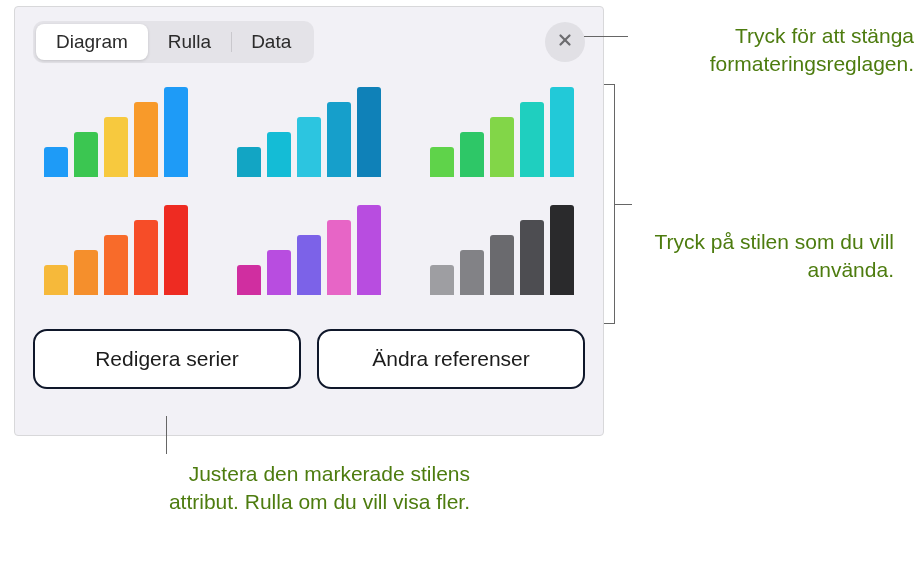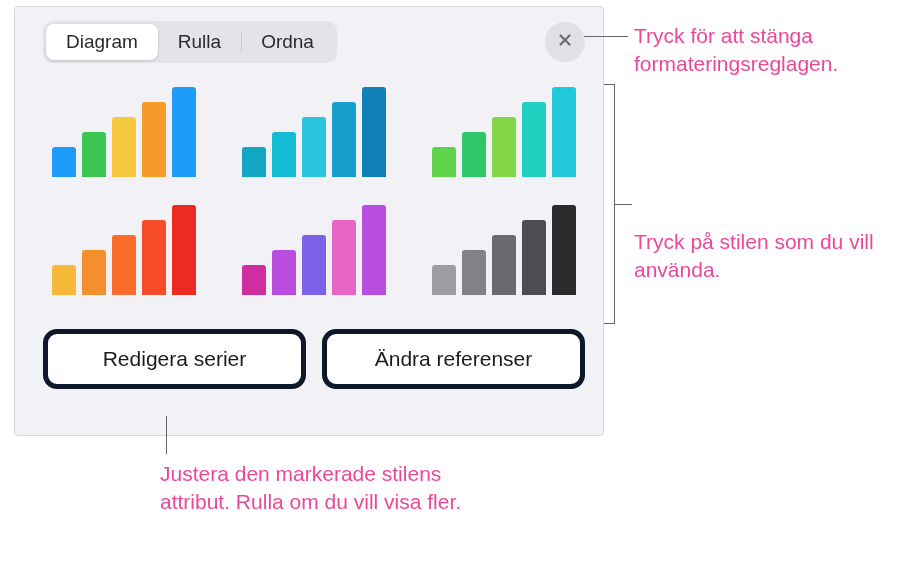--- a/index.html
+++ b/index.html
@@ -16,21 +16,21 @@
     }
     .panel {
       position: absolute;
       left: 14px;
       top: 6px;
       width: 590px;
       height: 430px;
       background: #f2f1f6;
       border: 1px solid #d8d8da;
       border-radius: 4px;
-      padding: 14px 18px 18px 28px;
+      padding: 14px 18px 18px 18px;
     }
     .tabbar {
       display: flex;
       align-items: center;
       gap: 10px;
       margin-bottom: 20px;
     }
     .segmented {
       display: flex;
       background: #e4e3e8;
@@ -103,36 +103,37 @@
       border-radius: 3px 3px 0 0;
     }
     .buttons-row {
       display: flex;
       gap: 16px;
     }
     .action-btn {
       flex: 1;
       height: 60px;
       background: #ffffff;
-      border: 5px solid #0f172a;
+      border: 2px solid #0f172a;
       border-radius: 14px;
       display: flex;
       align-items: center;
       justify-content: center;
       font-size: 21px;
       color: #1c1c1c;
       cursor: pointer;
     }
 
     
     .callout {
       position: absolute;
       font-size: 21px;
-      color: #ec4899;
+      color: #4d7c0f;
       line-height: 1.35;
+      text-align: right;
     }
     .callout-close {
       left: 634px;
       top: 22px;
       width: 280px;
     }
     .callout-styles {
       left: 634px;
       top: 228px;
       width: 260px;
@@ -202,21 +203,21 @@
 
   <div class="tabbar">
     <div class="segmented">
       <div class="segment active">
         <span>Diagram</span>
       </div>
       <div class="segment">
         <span>Rulla</span>
       </div>
       <div class="segment">
-        <span>Ordna</span>
+        <span>Data</span>
       </div>
     </div>
     <div class="spacer"></div>
     <div class="close-btn">
       <span>
         <svg viewBox="0 0 24 24" fill="none" stroke="currentColor" stroke-width="3" stroke-linecap="round">
           <line x1="6" y1="6" x2="18" y2="18"></line>
           <line x1="18" y1="6" x2="6" y2="18"></line>
         </svg>
       </span>

